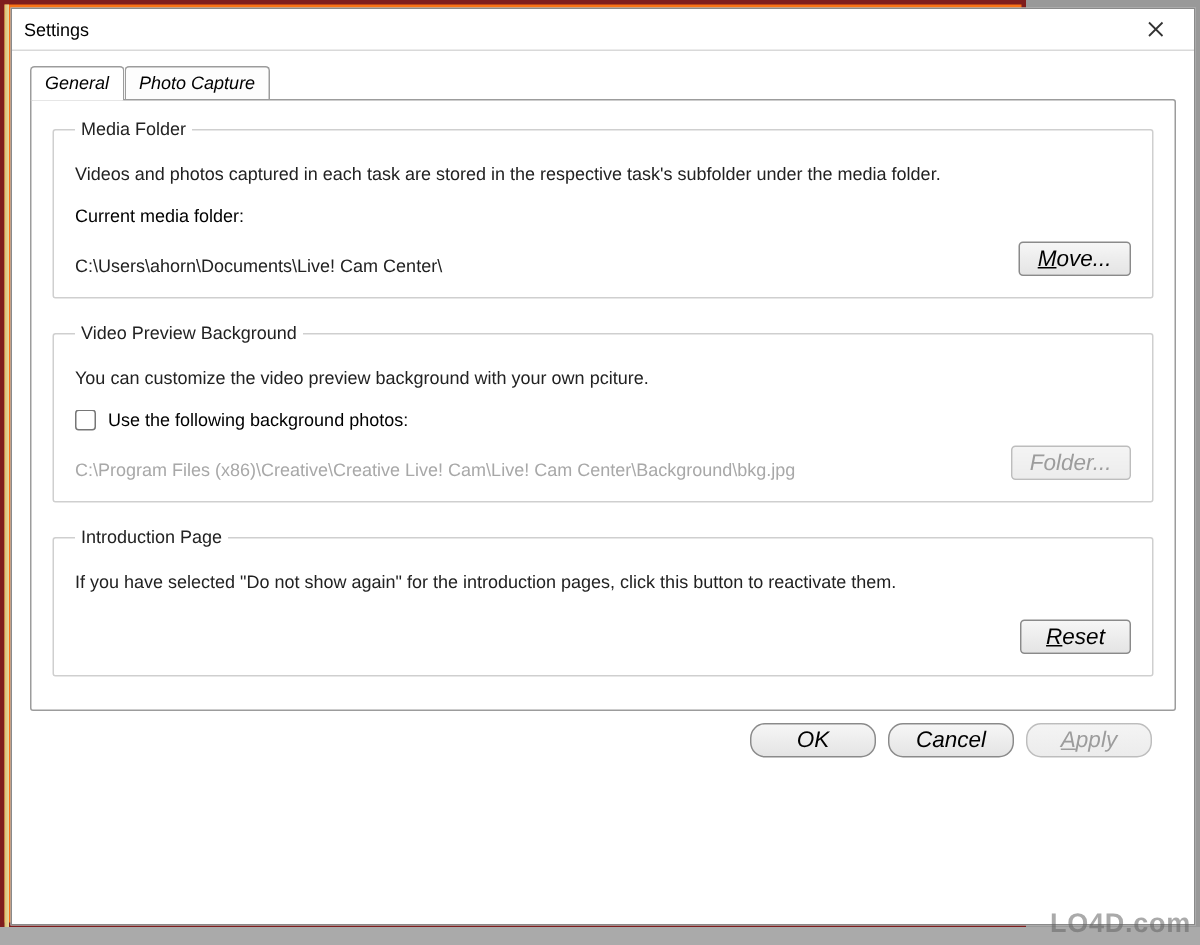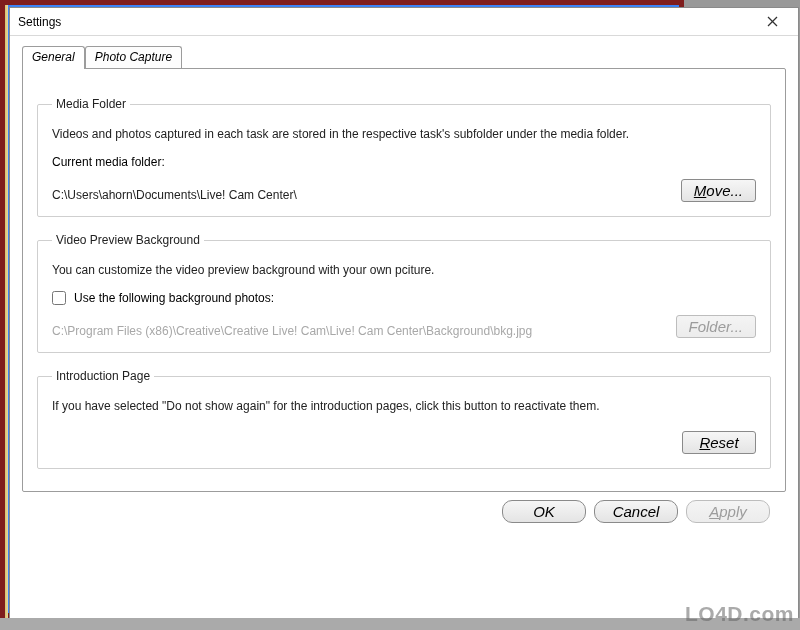--- a/index.html
+++ b/index.html
@@ -11,22 +11,22 @@
     background: #999;
     width: 800px;
     height: 630px;
     overflow: hidden;
     position: relative;
   }
   .outer-frame {
     position: absolute;
     left: 0; top: 0;
     width: 684px; height: 618px;
-    background: #3b82f6;
-    border: 5px solid #7f1d1d;
+    background: #f97316;
+    border: 3px solid #7f1d1d;
   }
   .left-edge {
     position: absolute;
     left: 0; top: 0; width: 3px; height: 618px;
     background: linear-gradient(to right, #d8c070, #e8d8a0);
   }
   .window {
     position: absolute;
     left: 4px; top: 2px;
     width: 790px; height: 612px;
@@ -69,21 +69,21 @@
     font-style: italic;
   }
   .tab.active {
     background: #ffffff;
     margin-bottom: -1px;
     padding-bottom: 5px;
   }
   .tab-panel {
     border: 1px solid #9c9c9c;
     border-radius: 0 2px 2px 2px;
-    padding: 28px 14px 14px 14px;
+    padding: 12px 14px 14px 14px;
     background: #ffffff;
     position: relative;
     z-index: 1;
   }
   fieldset.group {
     border: 1px solid #cfcfcf;
     border-radius: 2px;
     margin: 0 0 16px 0;
     padding: 12px 14px 14px 14px;
   }
@@ -132,21 +132,21 @@
   .button-bar {
     display: flex;
     justify-content: flex-end;
     gap: 8px;
     padding: 8px 16px 0 0;
   }
   .button-bar .btn { min-width: 84px; border-radius: 10px; }
   .watermark {
     position: absolute;
     right: 6px; bottom: 4px;
-    font-size: 21px;
+    font-size: 18px;
     font-weight: 600;
     color: rgba(100,100,100,0.55);
     letter-spacing: 0.5px;
     pointer-events: none;
   }
   .bottom-strip {
     position: absolute;
     left: 0; bottom: 0; width: 800px; height: 12px;
     background: #aaa;
   }

